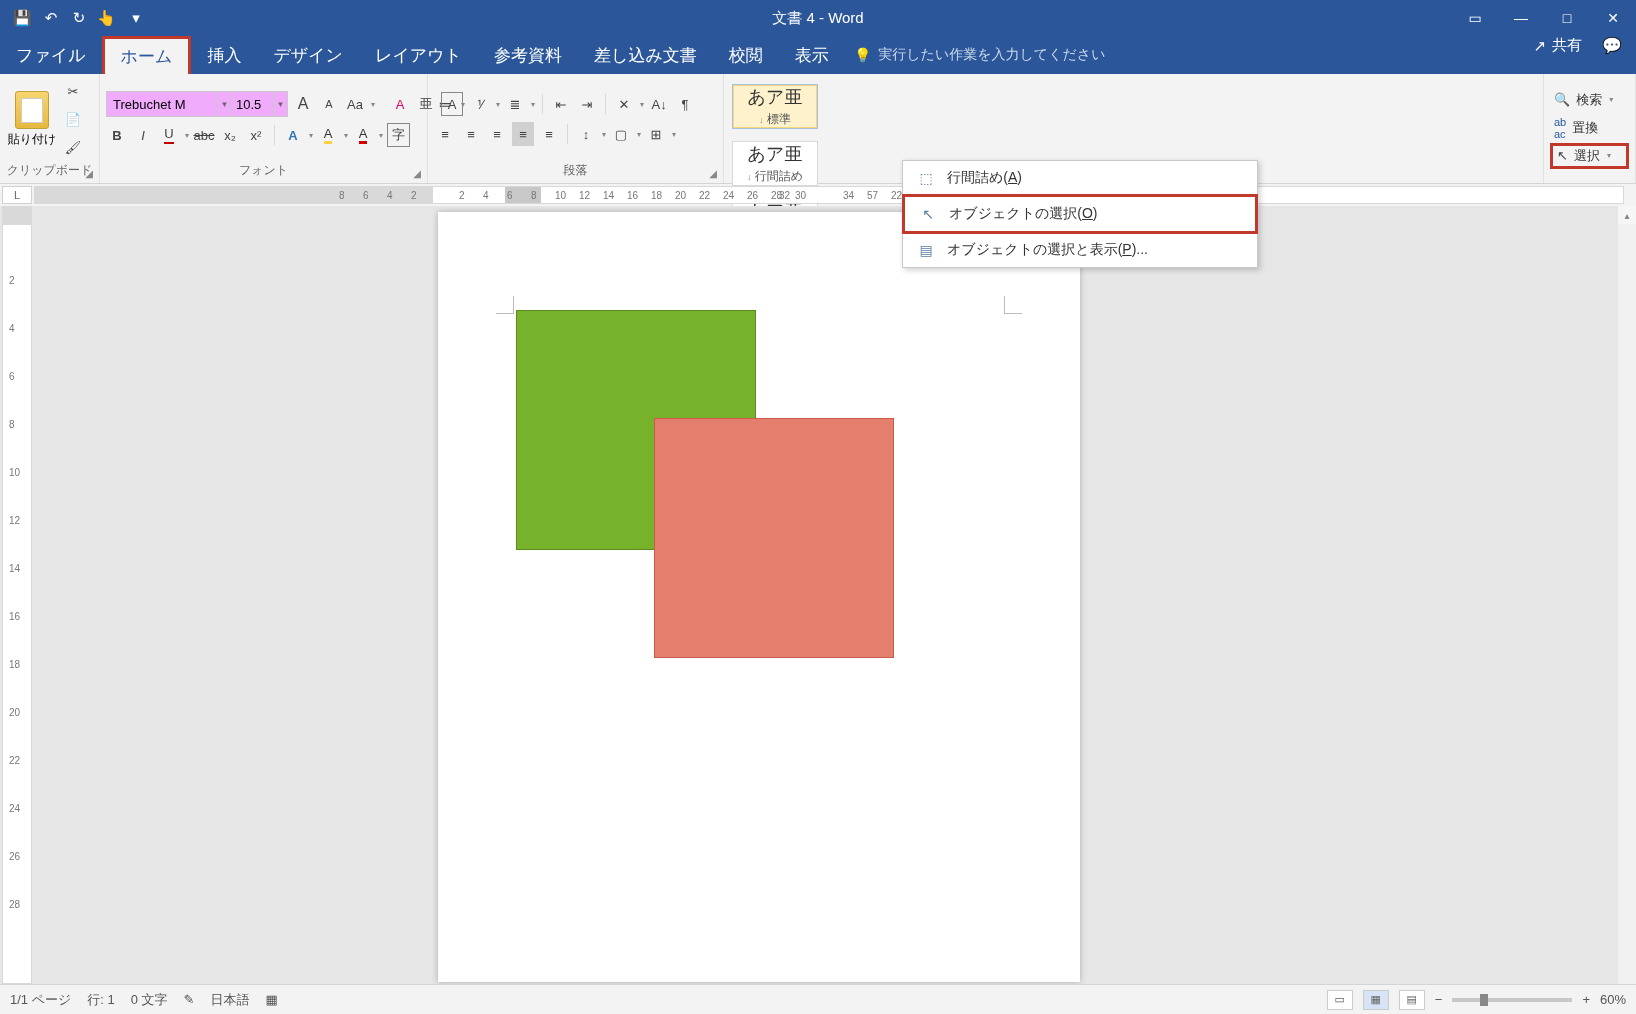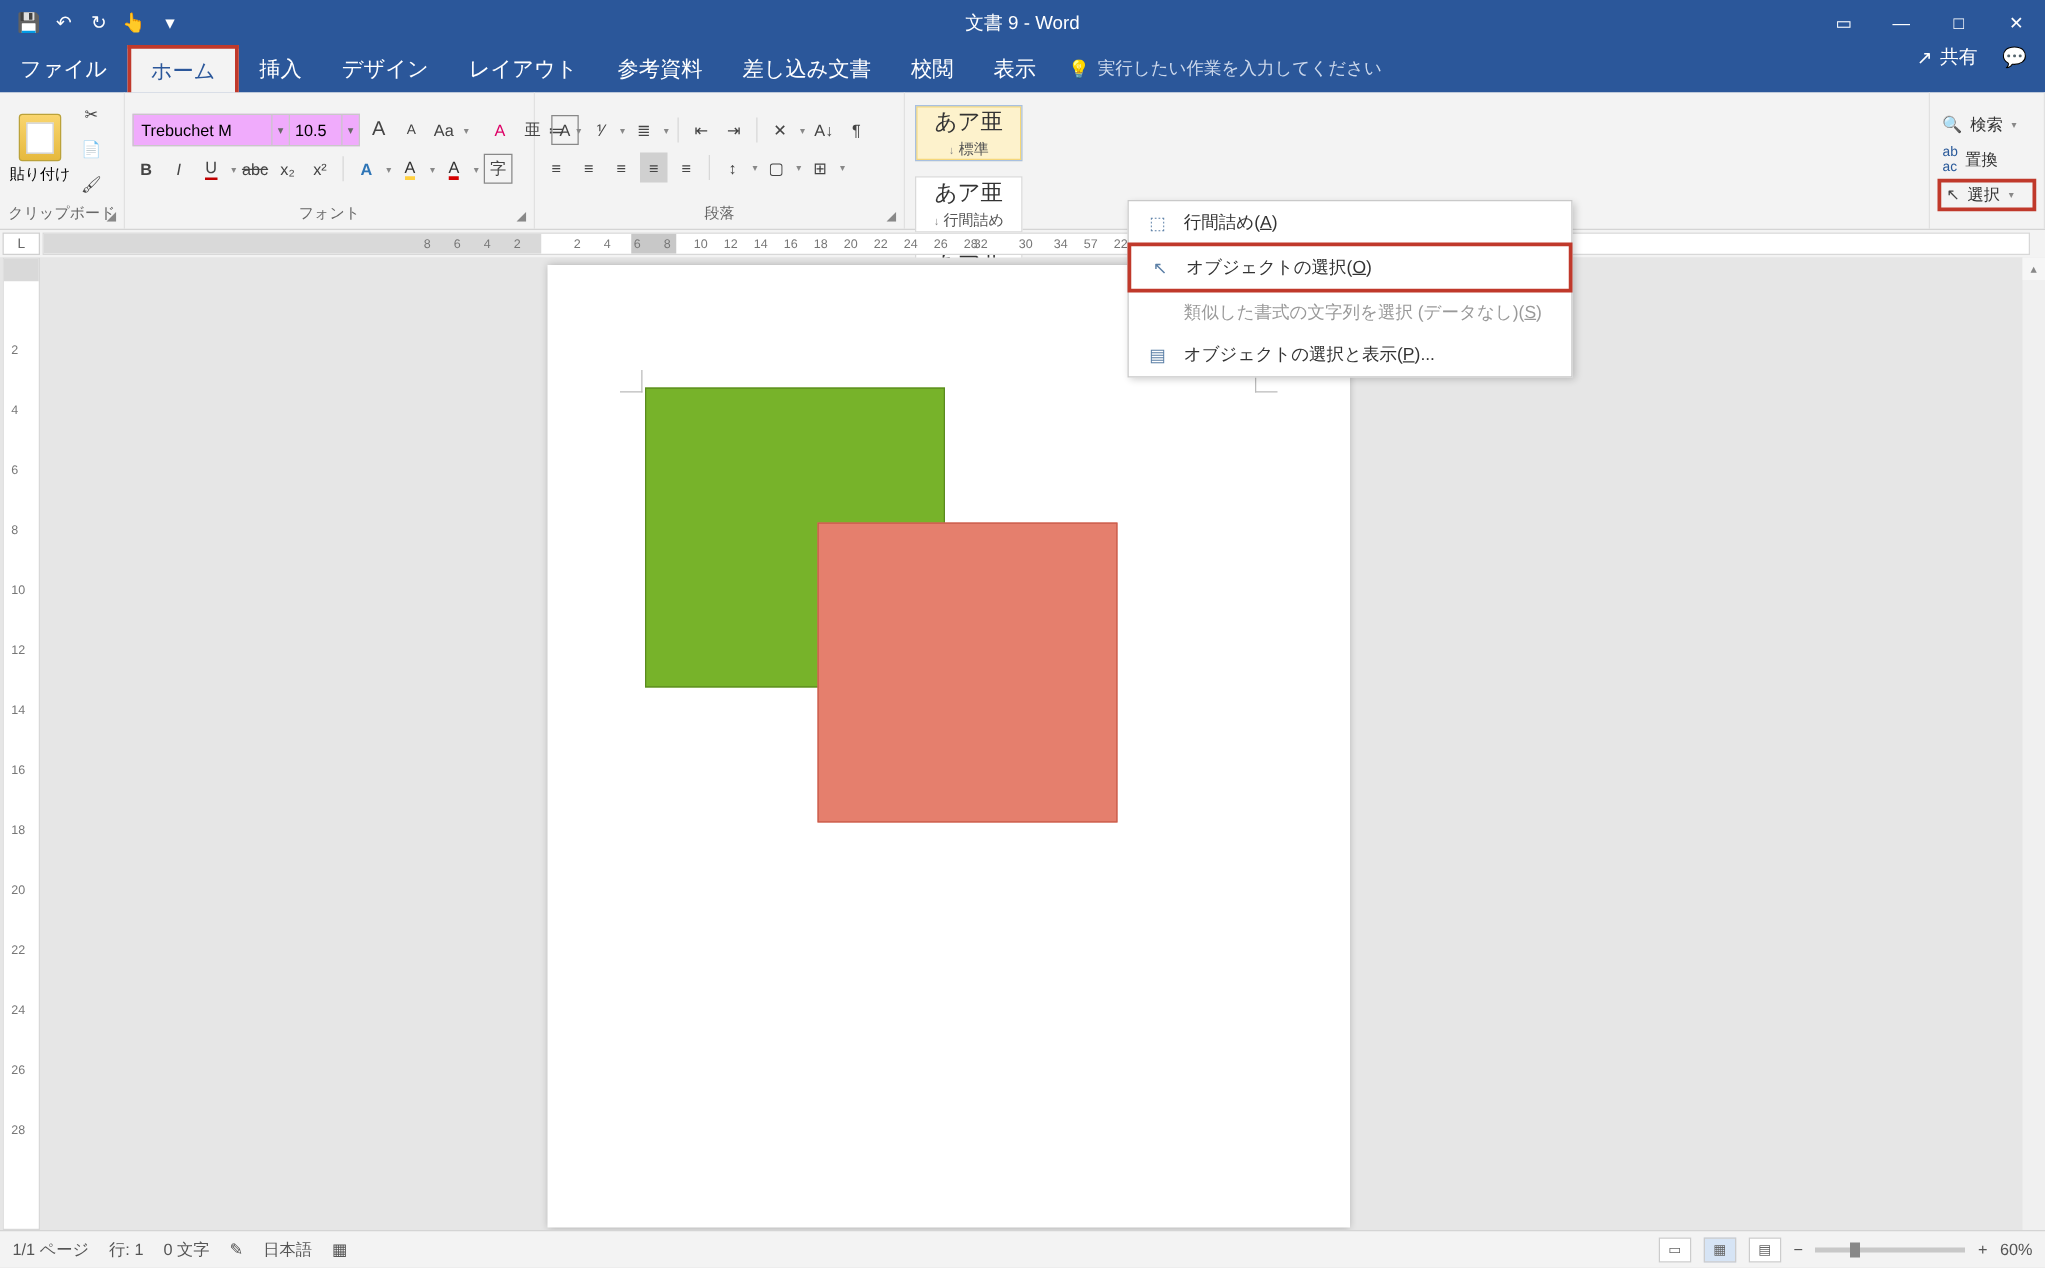--- a/index.html
+++ b/index.html
@@ -99,21 +99,21 @@
 <body>
 
 <div class="titlebar">
   <div class="qat">
     <span class="ic">💾</span>
     <span class="ic">↶</span>
     <span class="ic">↻</span>
     <span class="ic">👆</span>
     <span class="ic tiny-dd">▾</span>
   </div>
-  <div class="title">文書 9  -  Word</div>
+  <div class="title">文書 4  -  Word</div>
   <div class="winbtns">
     <div class="wb">▭</div>
     <div class="wb">—</div>
     <div class="wb">□</div>
     <div class="wb">✕</div>
   </div>
 </div>
 
 <div class="menubar">
   <div class="tab">ファイル</div>
@@ -288,24 +288,20 @@
 </div>
 
 <div class="dropdown">
   <div class="item">
     <span class="mic">⬚</span>
     <span><span>行間詰め(</span><span class="ul">A</span><span>)</span></span>
   </div>
   <div class="item hl">
     <span class="mic">↖</span>
     <span><span>オブジェクトの選択(</span><span class="ul">O</span><span>)</span></span>
-  </div>
-  <div class="item" style="color:#999;">
-    <span class="mic"></span>
-    <span><span>類似した書式の文字列を選択 (データなし)(</span><span class="ul">S</span><span>)</span></span>
   </div>
   <div class="item">
     <span class="mic">▤</span>
     <span><span>オブジェクトの選択と表示(</span><span class="ul">P</span><span>)...</span></span>
   </div>
 </div>
 
 <div class="ruler-area">
   <div class="ruler-corner">L</div>
   <div class="ruler">
@@ -324,21 +320,21 @@
         <span style="position: absolute; left: 520px; font-size: 10px; color: rgb(119, 119, 119);">10</span>
         <span style="position: absolute; left: 544px; font-size: 10px; color: rgb(119, 119, 119);">12</span>
         <span style="position: absolute; left: 568px; font-size: 10px; color: rgb(119, 119, 119);">14</span>
         <span style="position: absolute; left: 592px; font-size: 10px; color: rgb(119, 119, 119);">16</span>
         <span style="position: absolute; left: 616px; font-size: 10px; color: rgb(119, 119, 119);">18</span>
         <span style="position: absolute; left: 640px; font-size: 10px; color: rgb(119, 119, 119);">20</span>
         <span style="position: absolute; left: 664px; font-size: 10px; color: rgb(119, 119, 119);">22</span>
         <span style="position: absolute; left: 688px; font-size: 10px; color: rgb(119, 119, 119);">24</span>
         <span style="position: absolute; left: 712px; font-size: 10px; color: rgb(119, 119, 119);">26</span>
         <span style="position: absolute; left: 736px; font-size: 10px; color: rgb(119, 119, 119);">28</span>
-        <span style="position: absolute; left: 780px; font-size: 10px; color: rgb(119, 119, 119);">30</span>
+        <span style="position: absolute; left: 760px; font-size: 10px; color: rgb(119, 119, 119);">30</span>
         <span style="position: absolute; left: 744px; font-size: 10px; color: rgb(119, 119, 119);">32</span>
         <span style="position: absolute; left: 808px; font-size: 10px; color: rgb(119, 119, 119);">34</span>
         <span style="position: absolute; left: 832px; font-size: 10px; color: rgb(119, 119, 119);">57</span>
         <span style="position: absolute; left: 856px; font-size: 10px; color: rgb(119, 119, 119);">22</span>
       </div>
   </div>
 </div>
 
 <div class="docarea">
   <div class="vruler">

